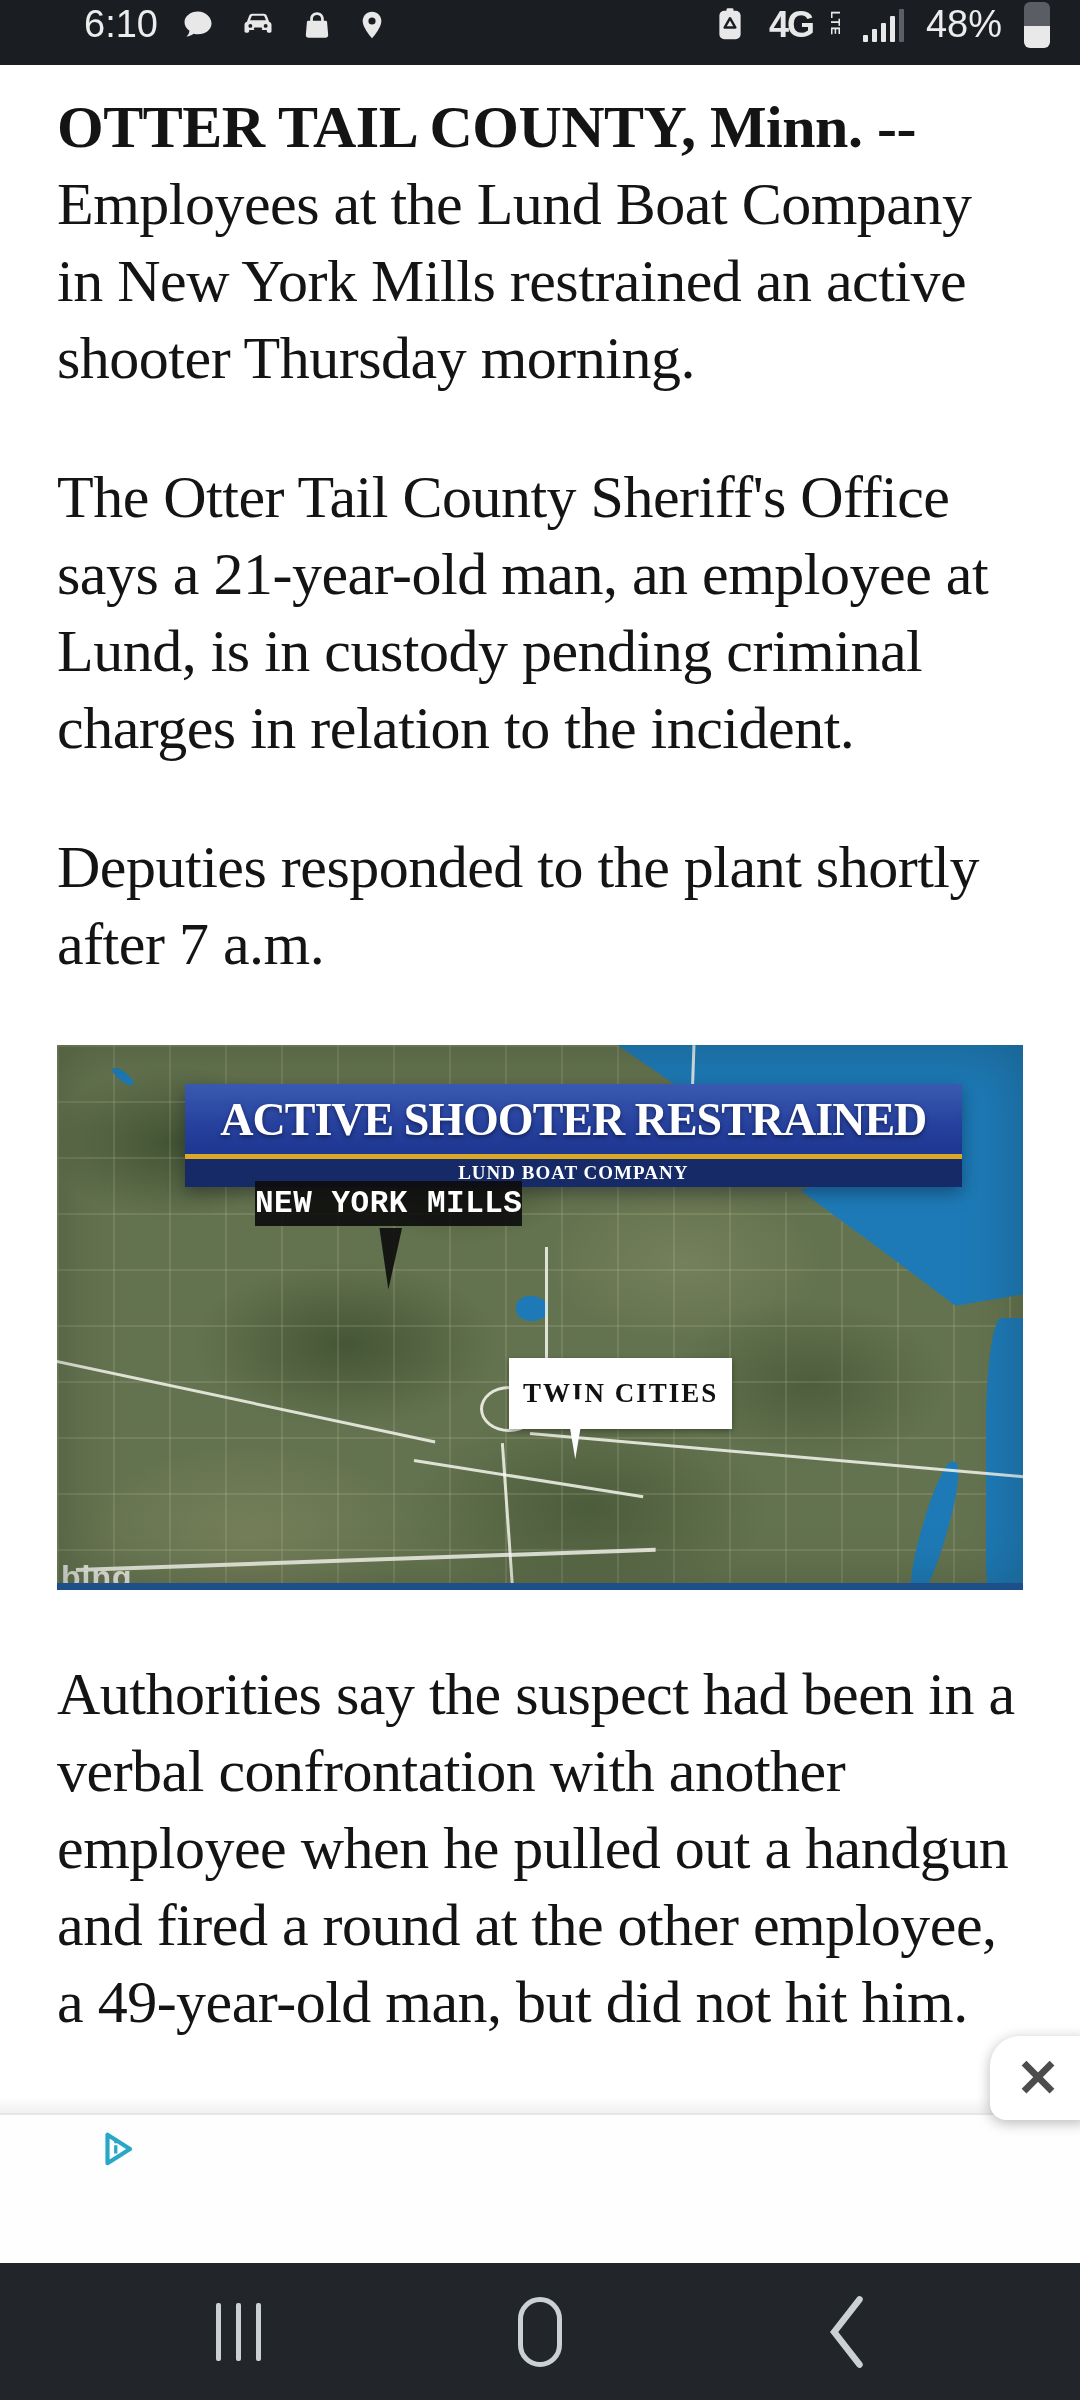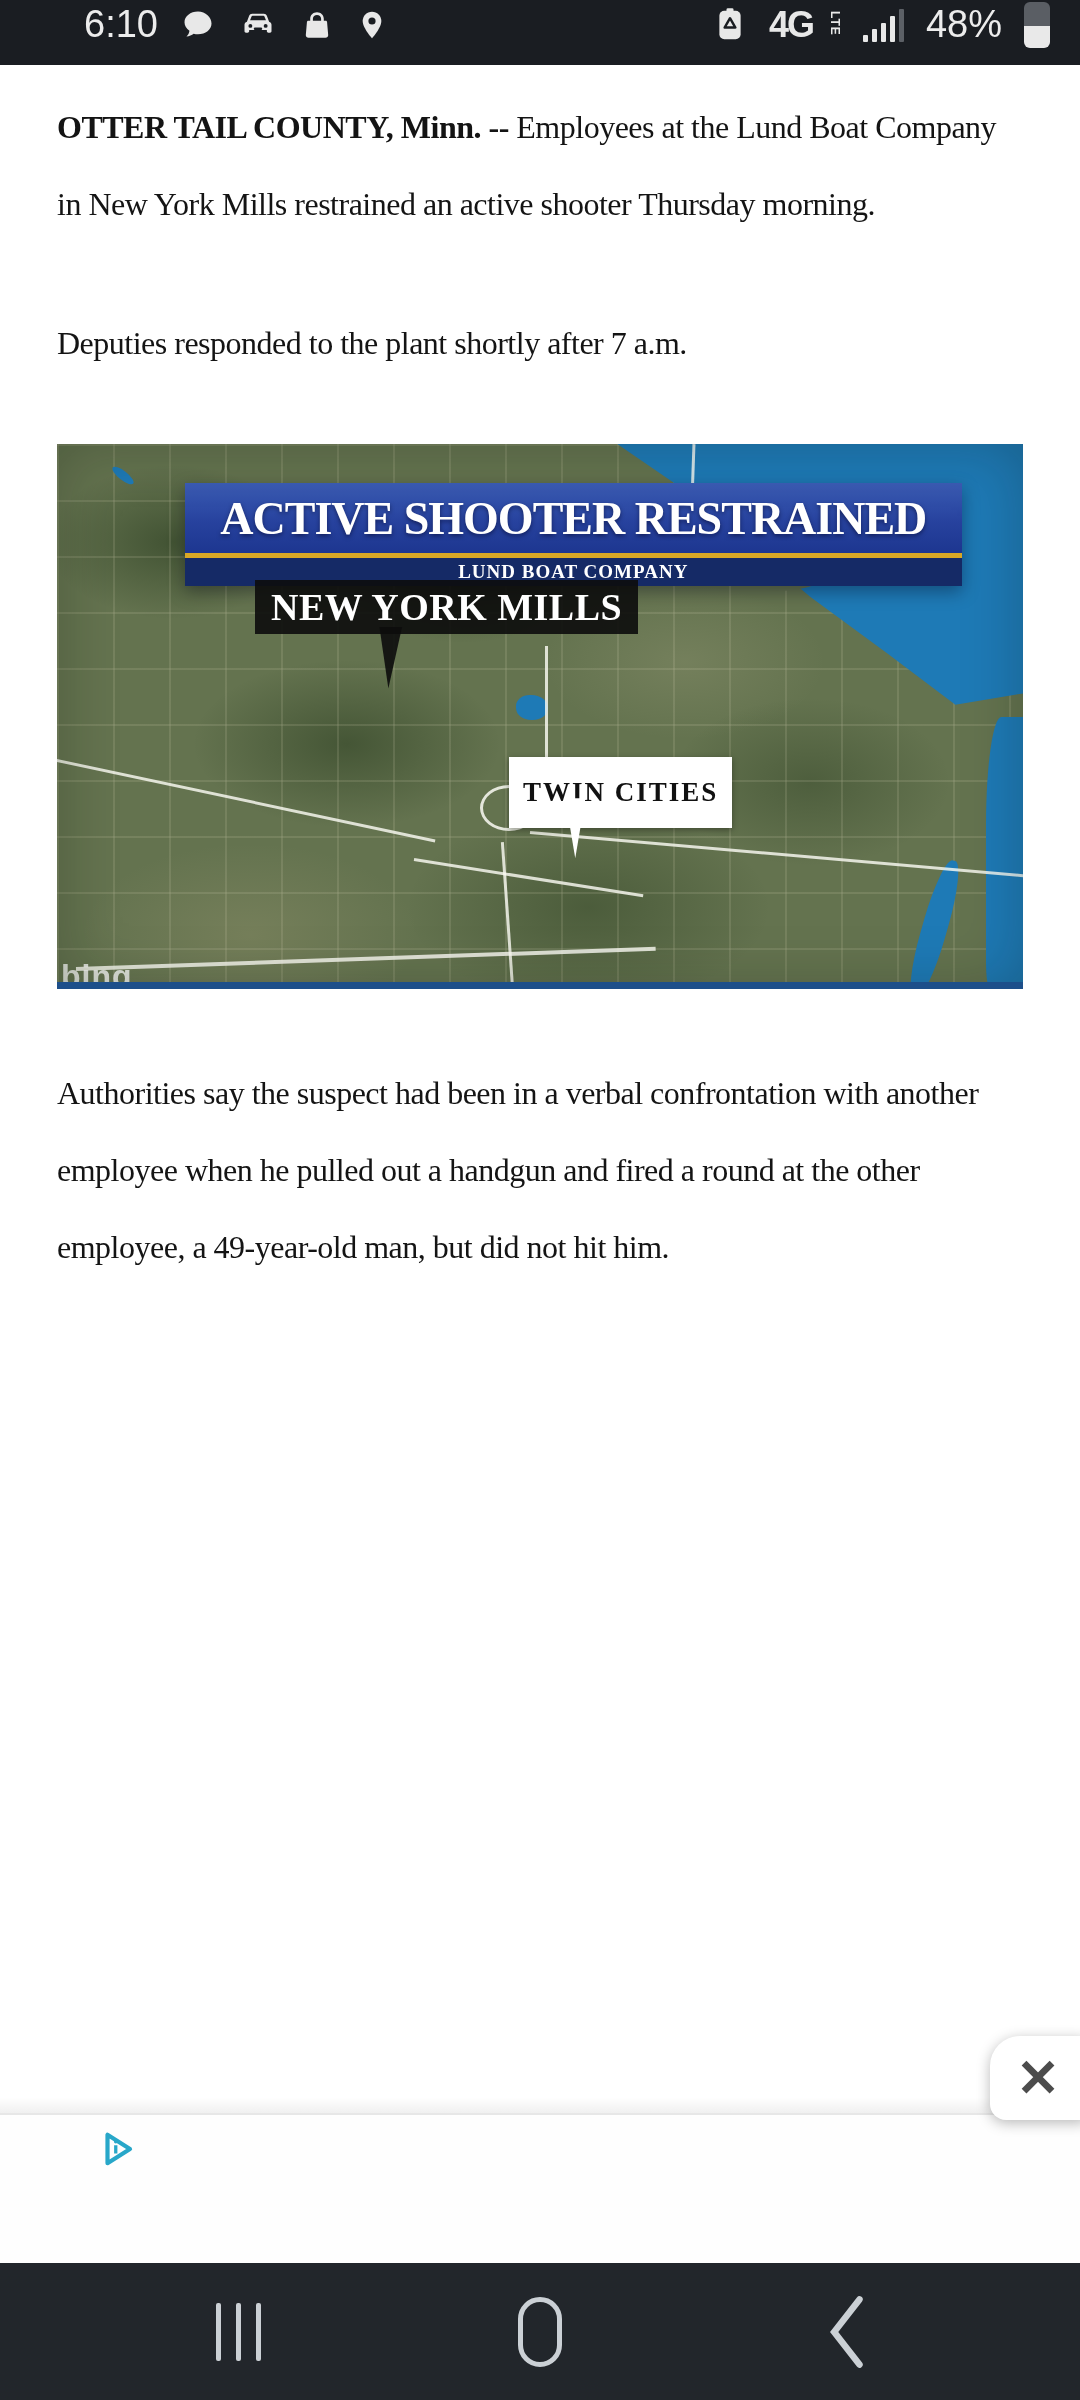--- a/index.html
+++ b/index.html
@@ -23,21 +23,21 @@
   .sig-bars i:nth-child(3){height:19px;} .sig-bars i:nth-child(4){height:26px;}
   .sig-bars i:nth-child(5){height:33px; background:#5c6066;}
   .sb-batt-pct { font-size:38px; color:#ececec; }
   .batt-v { width:26px; height:46px; border-radius:6px;
     background:linear-gradient(to top, #e9e9e9 0 48%, #5a5e64 48% 100%); }
 
   
   .article { position:absolute; top:65px; left:0; width:1080px; height:2048px;
     background:#fff; padding:24px 57px 0 57px; overflow:hidden;
     font-family:"Liberation Serif", serif; color:#141414; }
-  .article p { font-size:32px; line-height:77px; letter-spacing:-0.5px; margin:0 0 62px 0; }
+  .article p { font-size:60px; line-height:77px; letter-spacing:-0.5px; margin:0 0 62px 0; }
   .article p .lead { font-weight:700; }
   .figure { position:relative; width:966px; height:545px; margin:0 0 0 0; overflow:hidden; background:#5f6e4e; }
   .caption { font-family:"Liberation Sans", sans-serif; font-size:27px; color:#8c8c8c;
     letter-spacing:5px; margin:42px 0 0 2px; }
   .article .last-p { margin-top:66px; }
 
   
   .map-base { position:absolute; inset:0;
     background:
       radial-gradient(180px 110px at 12% 18%, rgba(24,44,18,.45), rgba(0,0,0,0) 70%),
@@ -80,21 +80,21 @@
     box-shadow:0 6px 16px rgba(0,0,20,.35); }
   .banner-main { height:70px; background:linear-gradient(180deg,#3b5cb4 0%, #27429e 55%, #1d3690 100%);
     display:flex; align-items:center; justify-content:center; }
   .banner-main span { color:#fff; font-weight:700; font-size:46px; letter-spacing:-1px;
     text-shadow:0 2px 4px rgba(0,0,30,.5); white-space:nowrap; }
   .banner-gold { height:5px; background:#d9a826; }
   .banner-sub { height:28px; background:#152a66; display:flex; align-items:center; justify-content:center; }
   .banner-sub span { color:#fff; font-weight:700; font-size:19px; letter-spacing:1px; }
 
   .label-nym { position:absolute; left:20.5%; top:25%; background:rgba(12,12,12,.9);
-    color:#fff; font-weight:700; font-size:38px; letter-spacing:.5px; padding:5px 16px; white-space:nowrap; }
+    color:#fff; font-weight:700; font-size:31px; letter-spacing:.5px; padding:5px 0; white-space:nowrap;font-family:Liberation Mono, monospace; }
   .ptr-nym { position:absolute; left:33%; top:33.5%; width:30px; height:62px;
     background:rgba(12,12,12,.9); clip-path:polygon(12% 0, 88% 0, 42% 100%); }
   .label-tc { position:absolute; left:46.8%; top:57.5%; background:#fff; color:#111;
     font-weight:700; font-size:27px; letter-spacing:2px; padding:20px 14px; white-space:nowrap;
     box-shadow:0 2px 6px rgba(0,0,0,.35); }
   .ptr-tc { position:absolute; left:52.2%; top:65%; width:28px; height:60px;
     background:#fff; clip-path:polygon(14% 0, 86% 0, 50% 100%); }
   .watermark { position:absolute; left:4px; bottom:-6px; color:rgba(255,255,255,.78);
     font-size:32px; font-weight:700; letter-spacing:1px; font-family:"Liberation Sans",sans-serif; }
 
@@ -175,20 +175,21 @@
           <i></i>
           <i></i>
         </span>
       <span class="sb-batt-pct">48%</span>
       <span class="batt-v"></span>
     </div>
   </div>
 
   <div class="article">
     <p><span class="lead">OTTER TAIL COUNTY, Minn. --</span><span> Employees at the Lund Boat Company in New York Mills restrained an active shooter Thursday morning.</span></p>
+    <p>The Otter Tail County Sheriff's Office says a 21-year-old man, an employee at Lund, is in custody pending criminal charges in relation to the incident.</p>
     <p>Deputies responded to the plant shortly after 7 a.m.</p>
 
     <div class="figure">
       <div class="map-base"></div>
       <div class="map-grid"></div>
       <div class="lake lake-superior"></div>
       <div class="peninsula"></div>
       <div class="lake lake-michigan"></div>
       <div class="lake green-bay"></div>
       <div class="lake lake-sm1"></div>

